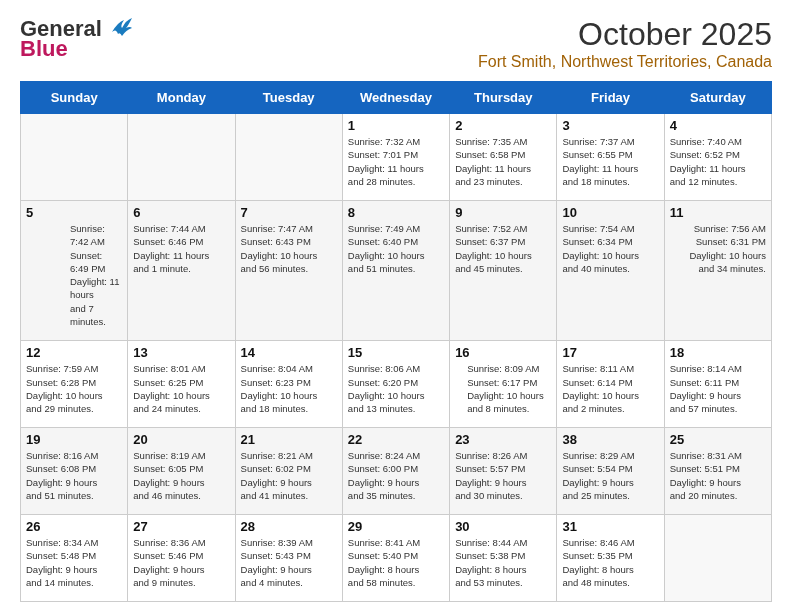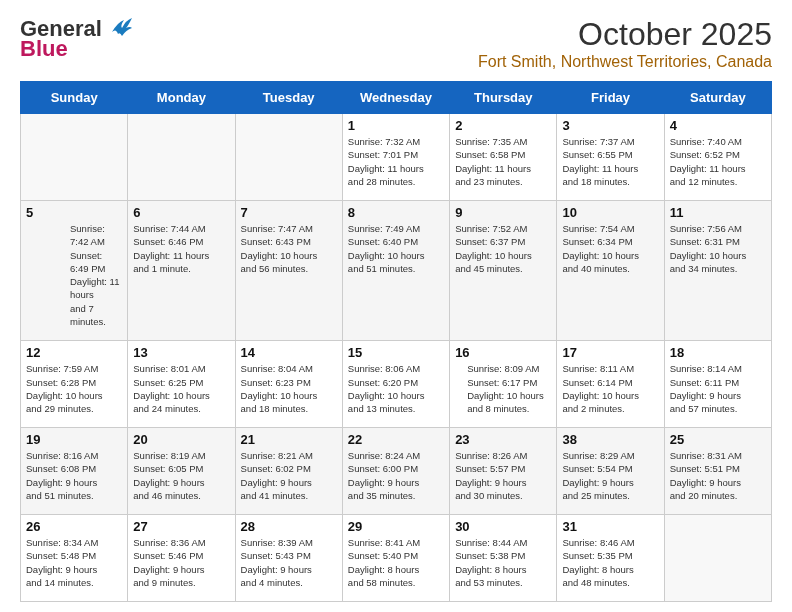--- a/index.html
+++ b/index.html
@@ -188,21 +188,21 @@
           </td>
           <td>
             <div class="day-number">10</div>
             <div class="day-info" style="white-space: pre-line;">Sunrise: 7:54 AM
 Sunset: 6:34 PM
 Daylight: 10 hours
 and 40 minutes.</div>
           </td>
           <td>
             <div class="day-number">11</div>
-            <div class="day-info" style="white-space: pre-line;">Sunrise: 7:56 AM
+            <div class="day-info" style="white-space: pre-line; text-align: right;">Sunrise: 7:56 AM
 Sunset: 6:31 PM
 Daylight: 10 hours
 and 34 minutes.</div>
           </td>
         </tr>
         <tr>
           <td>
             <div class="day-number">12</div>
             <div class="day-info" style="white-space: pre-line;">Sunrise: 7:59 AM
 Sunset: 6:28 PM

